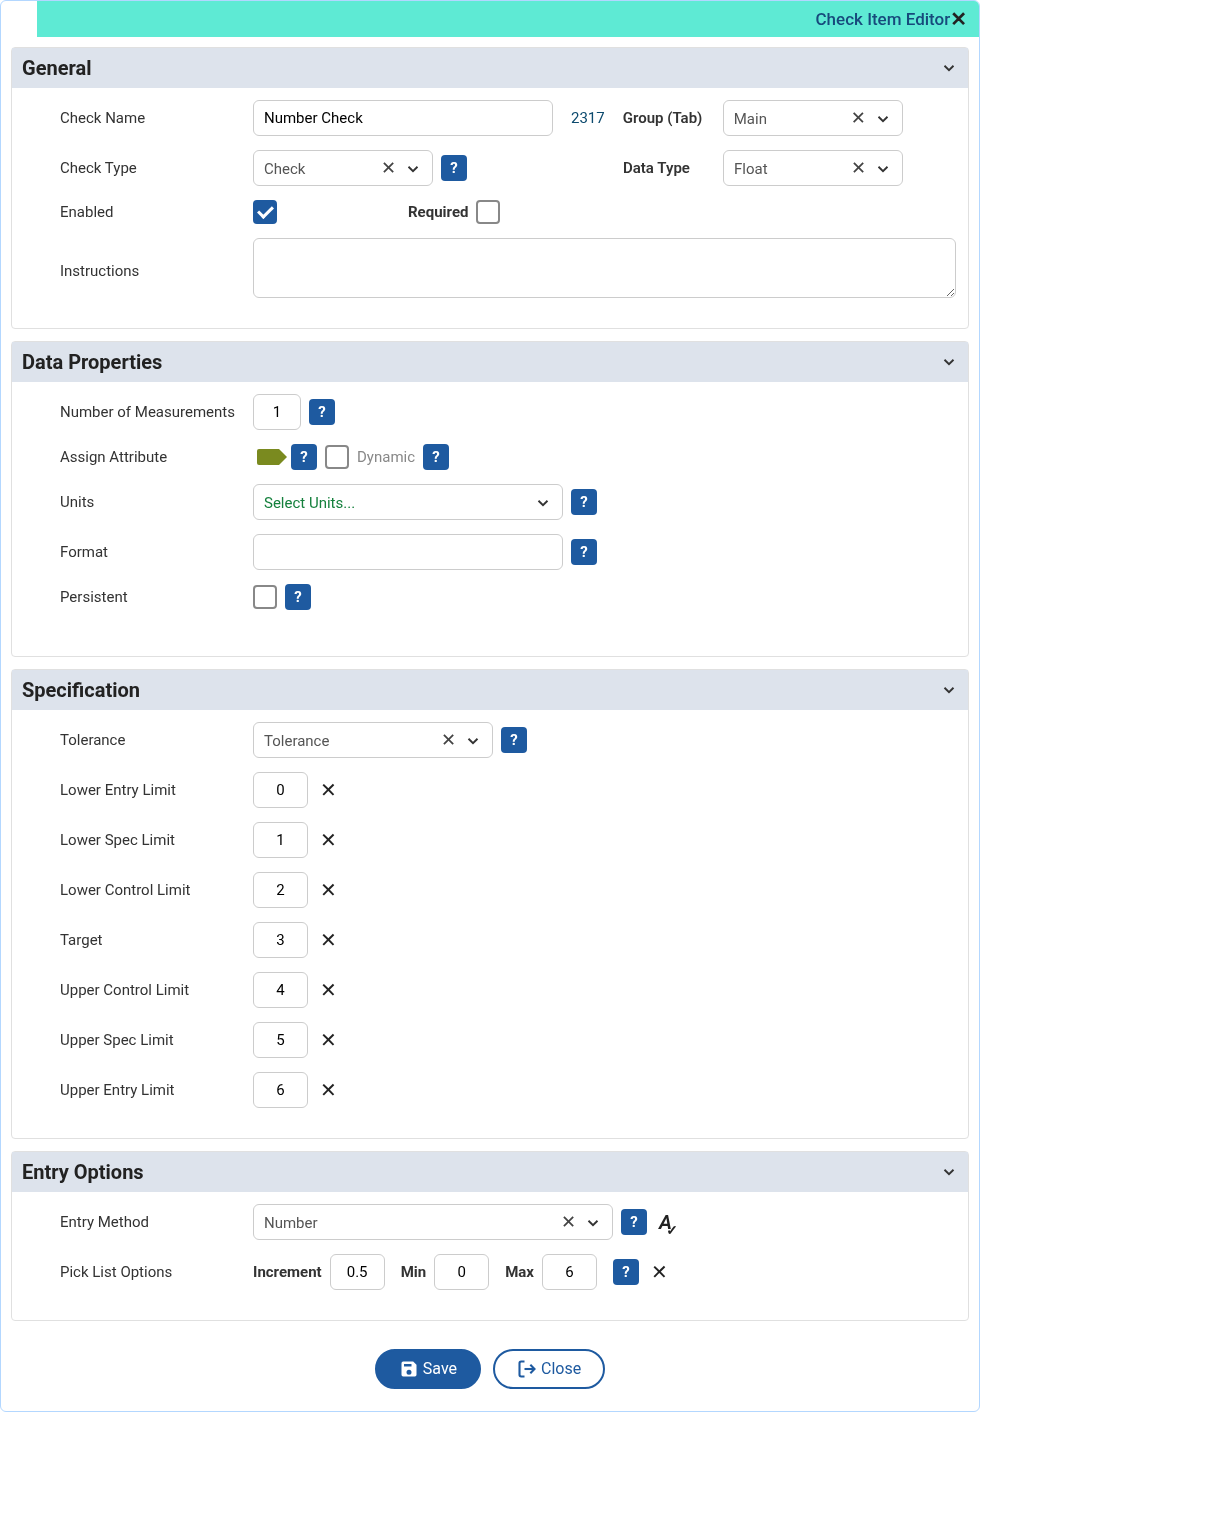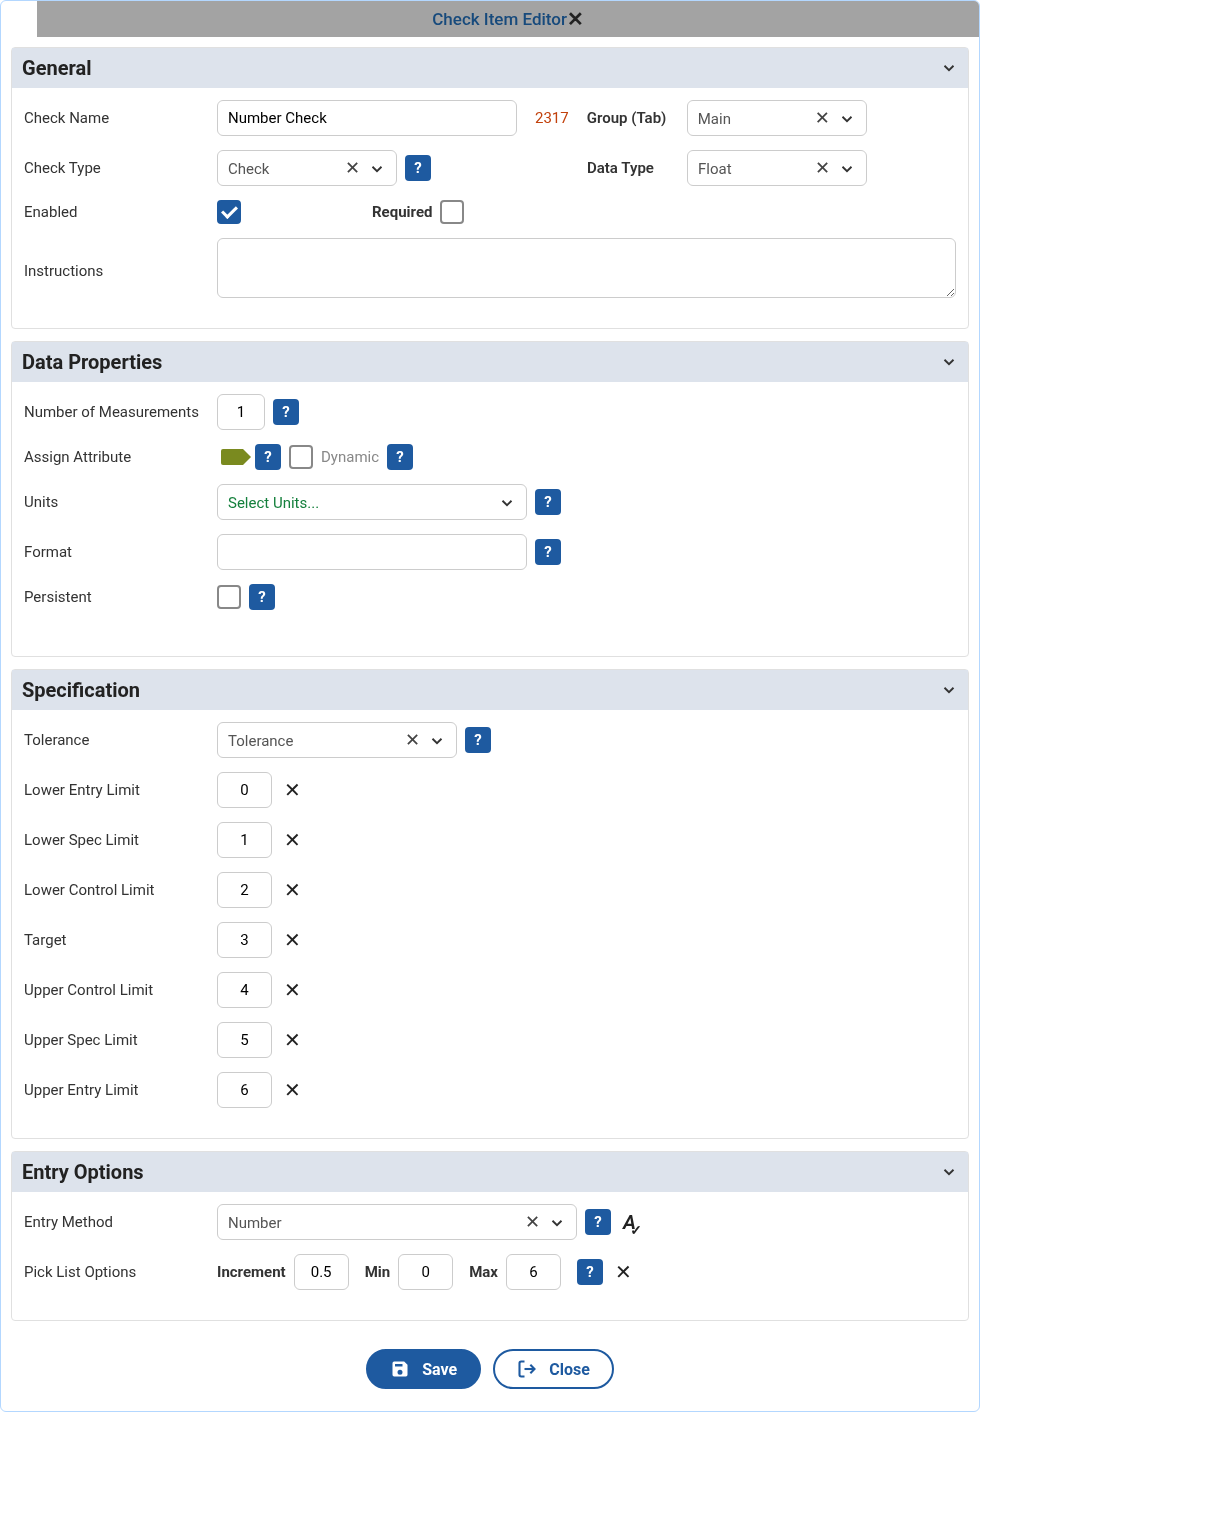--- a/index.html
+++ b/index.html
@@ -1,55 +1,55 @@
 <!DOCTYPE html>
 <html><head>
 <meta charset="utf-8">
 <style>
   * { box-sizing: border-box; margin: 0; padding: 0; }
   body { font-family: Roboto, Arial, sans-serif; font-size: 16px; color: #212121; background: #fff; }
   .dialog { width: 980px; margin: 0; border: 1px solid #b3d7ff; border-radius: 6px; overflow: hidden; }
-  .dialog-header { background: #a3a3a3; padding: 8px 12px; display: flex; justify-content: center; align-items: center; margin-left: 36px; }
+  .dialog-header { background: #5eead4; padding: 8px 12px; display: flex; justify-content: flex-end; align-items: center; margin-left: 36px; }
   .dialog-title { color: #174a7c; font-weight: 500; font-size: 17px; }
   .close-x { cursor: pointer; font-size: 20px; font-weight: 700; color: #222; line-height: 1; }
   .dialog-body { padding: 10px; }
   .section { border: 1px solid #e0e0e0; border-radius: 4px; margin-bottom: 12px; background: #fff; }
   .section-header { background: #dde3ec; padding: 8px 10px; display: flex; justify-content: space-between; align-items: center; cursor: pointer; }
   .section-title { font-weight: 700; font-size: 20px; color: #222; text-align: right; }
   .chev { width: 18px; height: 18px; }
   .section-body { padding: 12px 12px 16px 12px; }
-  .row { display: flex; align-items: center; margin-bottom: 14px; gap: 8px; }
+  .row { display: flex; align-items: center; margin-bottom: 14px; gap: 8px; margin-left: 36px; }
   .label { width: 185px; font-size: 15px; color: #333; flex-shrink: 0; }
   .label-sm { font-size: 15px; color: #333; font-weight: bold; }
   input[type=text], .combo, textarea { border: 1px solid #ccc; border-radius: 6px; padding: 7px 10px; font-size: 15px; font-family: inherit; background: #fff; }
   input[type=text] { height: 36px; }
   .combo { display: flex; align-items: flex-end; height: 36px; background: #fff; position: relative; }
   .combo-text { flex: 1; color: #555; font-size: 15px; }
   .combo-x { cursor: pointer; margin: 0 4px; font-size: 18px; color: #444; }
   .combo-chev { cursor: pointer; margin-left: 4px; }
   .placeholder { color: #15803d; }
   .help { width: 26px; height: 26px; background: #1e5aa0; color: #fff; border-radius: 4px; display: inline-flex; align-items: center; justify-content: center; font-weight: 700; font-size: 15px; cursor: pointer; flex-shrink: 0; }
   .chk { width: 24px; height: 24px; border: 2px solid #888; border-radius: 4px; display: inline-flex; align-items: center; justify-content: center; cursor: pointer; flex-shrink: 0; }
   .chk.checked { background: #1e5aa0; border-color: #1e5aa0; }
   .chk.checked::after { content: ''; width: 6px; height: 12px; border: solid #fff; border-width: 0 3px 3px 0; transform: rotate(45deg); margin-top: -3px; }
   .num-input { width: 55px; height: 34px; text-align: center; border: 1px solid #ccc; border-radius: 6px; font-size: 15px; }
   .clear-x { cursor: pointer; font-size: 20px; font-weight: 500; color: #222; padding: 0 4px; }
   .tag-icon { width: 22px; height: 16px; background: #7a8a1f; border-radius: 2px 0 0 2px; position: relative; }
   .tag-icon::after { content: ''; position: absolute; right: -8px; top: 0; border-top: 8px solid transparent; border-bottom: 8px solid transparent; border-left: 8px solid #7a8a1f; }
   textarea { width: 100%; height: 60px; resize: both; }
   .footer { display: flex; justify-content: center; gap: 12px; padding: 16px 0 12px 0; }
-  .btn { display: inline-flex; align-items: center; gap: 12px; padding: 8px 22px; border-radius: 999px; font-size: 16px; font-weight: 700; cursor: pointer; border: 2px solid #1e5aa0; }
+  .btn { display: inline-flex; gap: 4px; padding: 8px 22px; border-radius: 999px; font-size: 16px; font-weight: 400; cursor: pointer; border: 2px solid #1e5aa0; }
   .btn-primary { background: #1e5aa0; color: #fff; }
   .btn-secondary { background: #fff; color: #1e5aa0; }
   .icon-sv { width: 20px; height: 20px; }
   svg.chev-down { stroke: #333; stroke-width: 2.5; fill: none; }
   .spell-icon { font-style: italic; font-weight: 600; font-size: 20px; color: #222; position: relative; margin-left: 4px; }
   .spell-icon::after { content: '✓'; font-size: 14px; position: absolute; bottom: -4px; right: -6px; font-style: normal; }
   .text-muted { color: #888; font-size: 15px; }
-  .id-text { font-size: 15px; color: #c2410c; margin: 0 10px; }
+  .id-text { font-size: 15px; color: #0c4a6e; margin: 0 10px; }
 </style>
 </head>
 <body>
 
 <div class="dialog">
 
   <div class="dialog-header">
     <span class="dialog-title">Check Item Editor</span>
     <span class="close-x">✕</span>
   </div>

